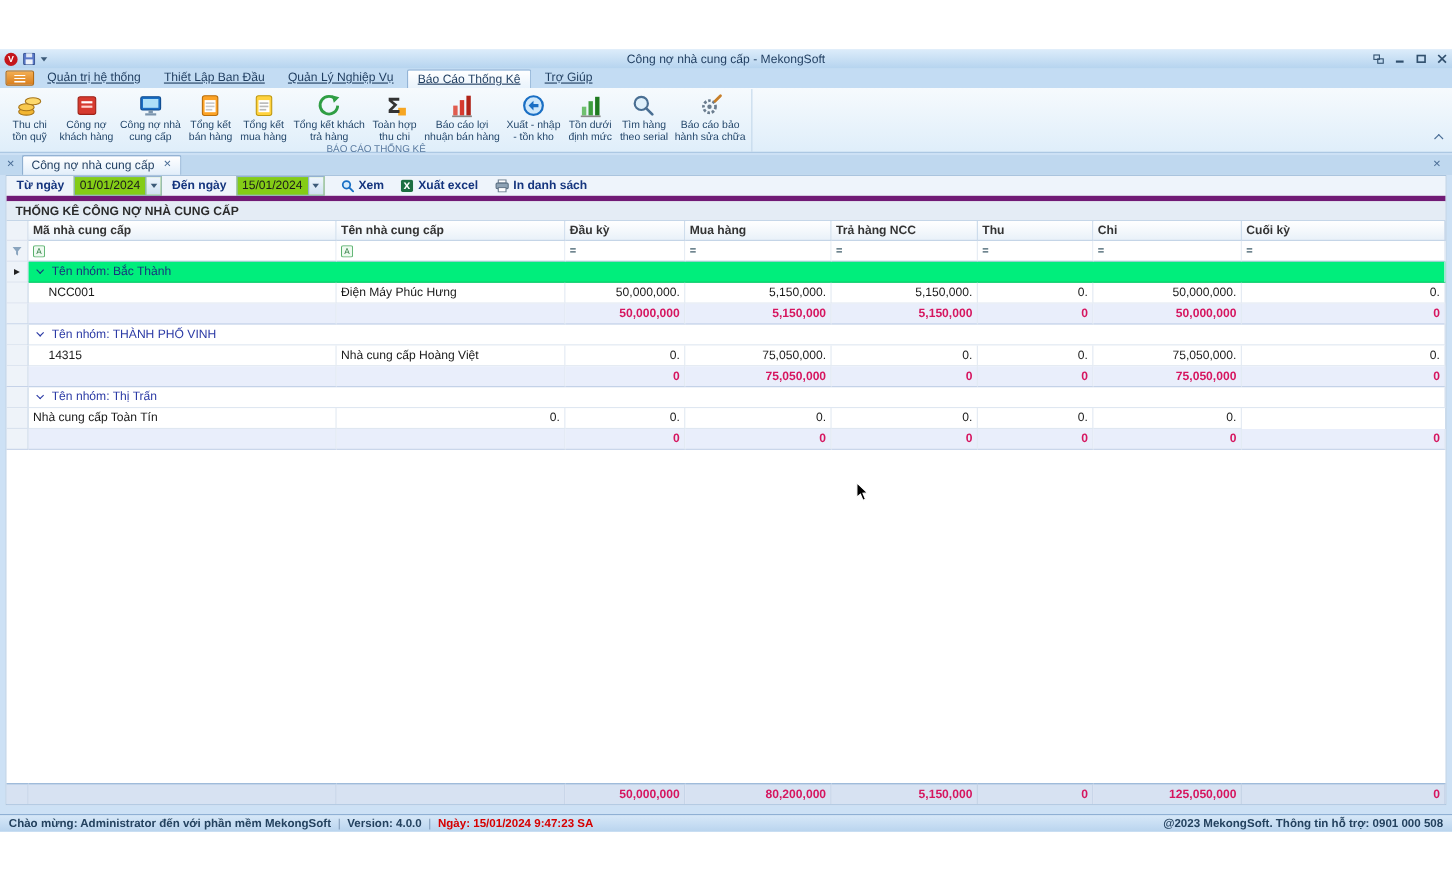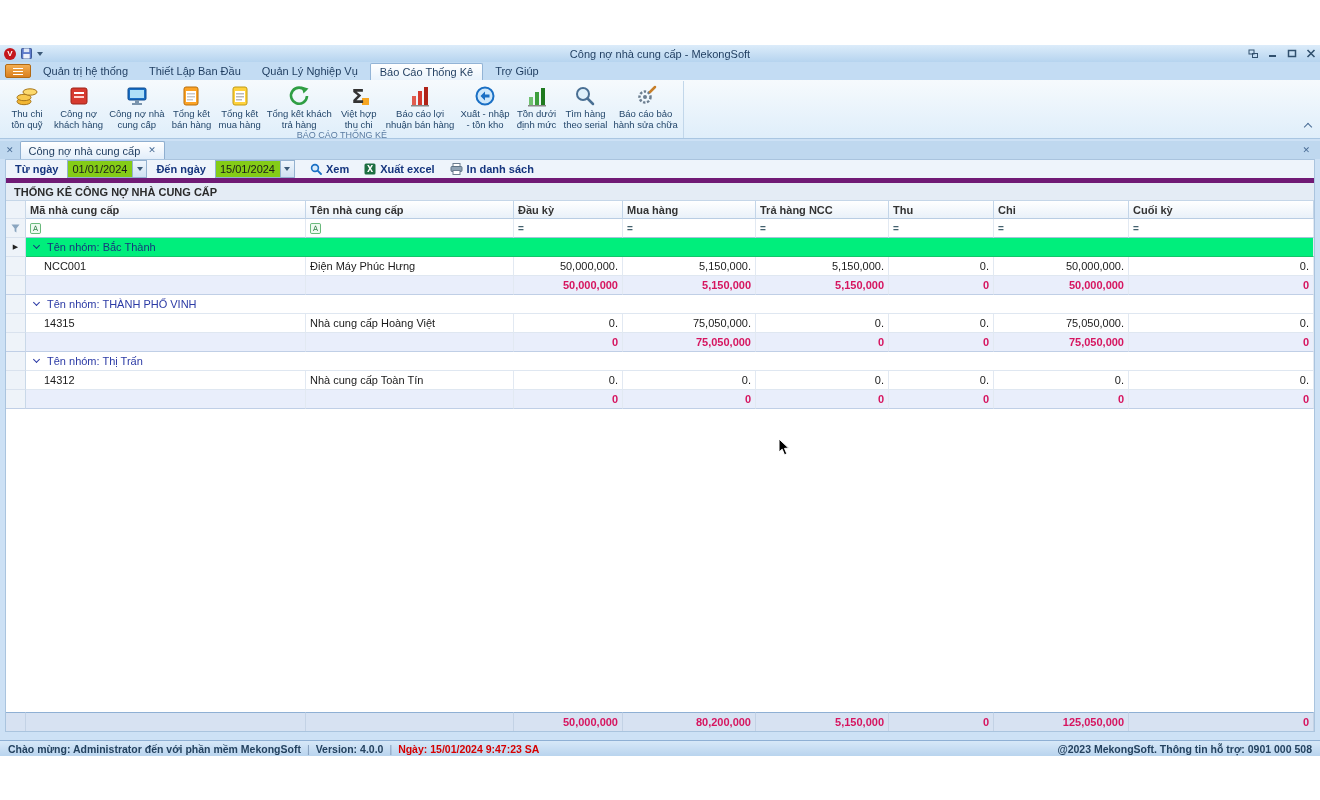--- a/index.html
+++ b/index.html
@@ -15,21 +15,21 @@
   .v-logo { width:12px; height:12px; border-radius:50%; background:#c4161c; color:#fff; font-size:8px; font-weight:bold; display:flex; align-items:center; justify-content:center; }
   .tb-right { position:absolute; right:4px; top:0; height:17px; display:flex; align-items:center; gap:9px; z-index:2; }
   .wc { display:flex; align-items:center; }
   .caret { display:inline-block; width:0; height:0; border-left:3px solid transparent; border-right:3px solid transparent; border-top:4px solid #3c5a78; }
   .icon { display:inline-flex; align-items:center; justify-content:center; }
 
   
   .ribbon-tabs { height:18px; background:#c3dcf3; display:flex; align-items:flex-end; padding-left:5px; gap:3px; }
   .app-btn { width:26px; height:14px; margin-bottom:2px; background:linear-gradient(#f3ae53,#d97f1e); border:1px solid #b26a14; border-radius:2px; display:flex; align-items:center; justify-content:center; }
   .app-lines { width:10px; height:7px; background:repeating-linear-gradient(#fff 0 1px, transparent 1px 3px); }
-  .rtab { font-size:11px; color:#1e3c5f; padding:2px 9px 2px; height:17px; white-space:nowrap; }
+  .rtab { font-size:11px; color:#1e3c5f; padding:2px 9px 2px; height:17px; white-space:nowrap;text-decoration:underline; }
   .rtab.active { background:linear-gradient(#ffffff,#e9f3fc); border:1px solid #93b4d6; border-bottom:none; border-radius:2px 2px 0 0; position:relative; z-index:2; }
 
   
   .ribbon-body { height:59px; background:linear-gradient(#f6fafd,#dfeefa); border-bottom:1px solid #a9c6e2; position:relative; display:flex; padding:1px 0 0 3px; }
   .ribbon-group { display:flex; flex-direction:column; border-right:1px solid #c2d7ea; padding-right:2px; }
   .rg-items { display:flex; flex:1; align-items:stretch; }
   .ritem { min-width:48px; padding:1px 3px 0; display:flex; flex-direction:column; align-items:center; font-size:9.5px; color:#24476b; text-align:center; line-height:1.12; border-radius:2px; }
   .ritem .ric { height:27px; display:flex; align-items:center; justify-content:center; }
   .rg-caption { text-align:center; font-size:9px; color:#5a7ba1; padding:0 0 2px; }
   .ribbon-collapse { position:absolute; right:9px; bottom:4px; }
@@ -214,21 +214,21 @@
             <span><span>Tổng kết khách</span><br><span>trả hàng</span></span>
           </div>
 
           <div class="ritem">
             <span class="ric icon">
               <svg width="24" height="24" viewBox="0 0 24 24">
                   <rect x="15" y="14" width="7" height="7" fill="#f6a623"></rect>
                   <text x="11" y="19" font-size="19" font-weight="bold" text-anchor="middle" fill="#333" font-family="DejaVu Sans, sans-serif">Σ</text>
                 </svg>
             </span>
-            <span><span>Việt hợp</span><br><span>thu chi</span></span>
+            <span><span>Toàn hợp</span><br><span>thu chi</span></span>
           </div>
 
           <div class="ritem">
             <span class="ric icon">
               <svg width="24" height="24" viewBox="0 0 24 24">
                   <rect x="4" y="12" width="4" height="9" fill="#e05c4f"></rect>
                   <rect x="10" y="7" width="4" height="14" fill="#d63a2f"></rect>
                   <rect x="16" y="3" width="4" height="18" fill="#b02318"></rect>
                   <rect x="3" y="21" width="18" height="1.5" fill="#888"></rect>
                 </svg>
@@ -461,21 +461,20 @@
 
       <div class="grow row-group">
         <div class="c ind"></div>
         <div class="c gspan">
             <span class="gchev"></span>
             <span>Tên nhóm: Thị Trấn</span>
           </div>
       </div>
       <div class="grow">
         <div class="c ind"></div>
-        <div class="c indent">14312</div>
         <div class="c">Nhà cung cấp Toàn Tín</div>
         <div class="c num">0.</div>
         <div class="c num">0.</div>
         <div class="c num">0.</div>
         <div class="c num">0.</div>
         <div class="c num">0.</div>
         <div class="c num">0.</div>
       </div>
       <div class="grow row-subtotal">
         <div class="c ind"></div>

